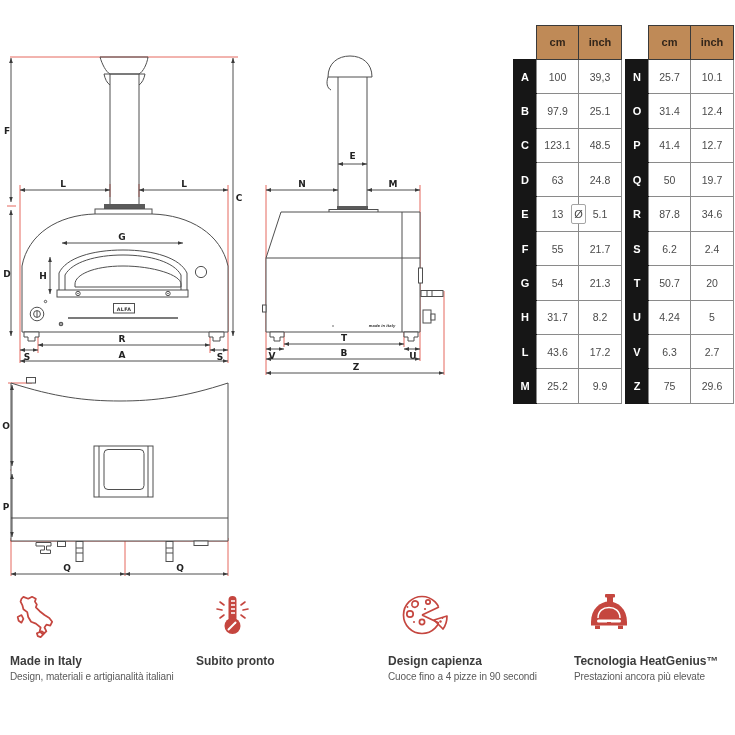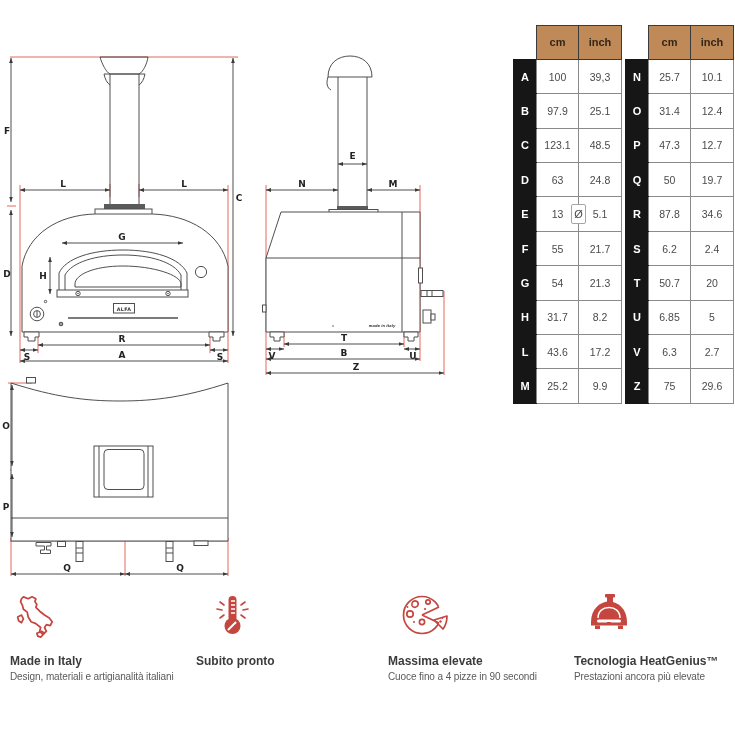--- a/index.html
+++ b/index.html
@@ -303,21 +303,21 @@
             <td>25.7</td>
             <td>10.1</td>
           </tr>
           <tr>
             <td class="letter">O</td>
             <td>31.4</td>
             <td>12.4</td>
           </tr>
           <tr>
             <td class="letter">P</td>
-            <td>47.3</td>
+            <td>41.4</td>
             <td>12.7</td>
           </tr>
           <tr>
             <td class="letter">Q</td>
             <td>50</td>
             <td>19.7</td>
           </tr>
           <tr>
             <td class="letter">R</td>
             <td>87.8</td>
@@ -328,21 +328,21 @@
             <td>6.2</td>
             <td>2.4</td>
           </tr>
           <tr>
             <td class="letter">T</td>
             <td>50.7</td>
             <td>20</td>
           </tr>
           <tr>
             <td class="letter">U</td>
-            <td>6.85</td>
+            <td>4.24</td>
             <td>5</td>
           </tr>
           <tr>
             <td class="letter">V</td>
             <td>6.3</td>
             <td>2.7</td>
           </tr>
           <tr>
             <td class="letter">Z</td>
             <td>75</td>
@@ -401,21 +401,21 @@
           </g>
           <g fill="#c5463f">
             <circle cx="14" cy="30" r="1"></circle>
               <circle cx="25" cy="17" r="1.1"></circle>
             <circle cx="7.5" cy="15" r="0.9"></circle>
               <circle cx="40.5" cy="29.5" r="1.2"></circle>
             <circle cx="42.5" cy="26" r="0.9"></circle>
           </g>
         </svg>
       </div>
-      <div class="title">Massima elevate</div>
+      <div class="title">Design capienza</div>
       <div class="desc">Cuoce fino a 4 pizze in 90 secondi</div>
     </div>
 
     <div class="feature f4">
       <div class="icon">
         <svg width="48" height="44" viewBox="0 0 48 40">
           <g fill="#c5463f">
             <rect x="22" y="2" width="6" height="7"></rect>
             <rect x="20" y="0" width="10" height="3.5" rx="1"></rect>
             <path d="M6,28 C6,15 15,7.5 24,7.5 C33,7.5 42,15 42,28 L42,31.5 L6,31.5 Z"></path>

